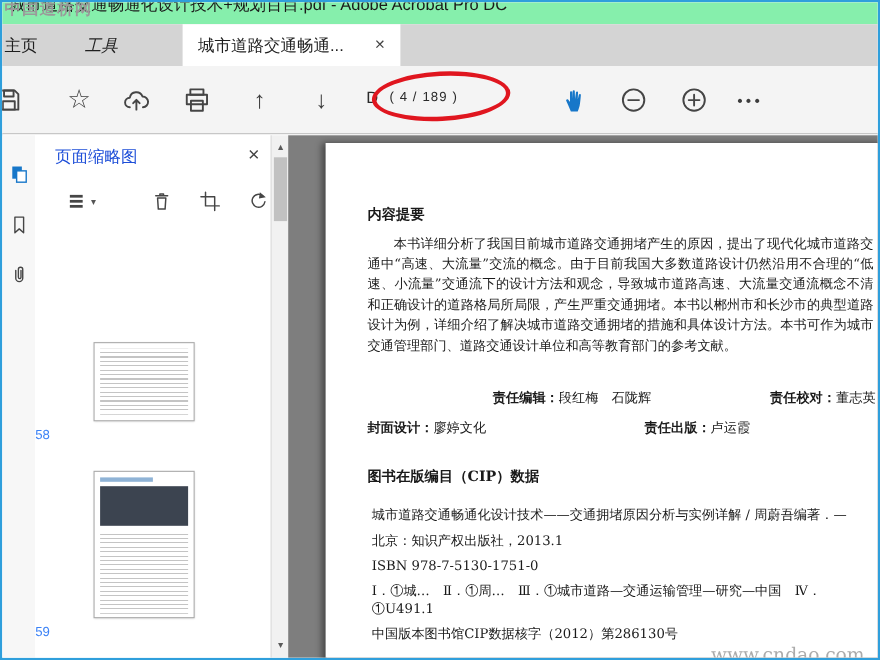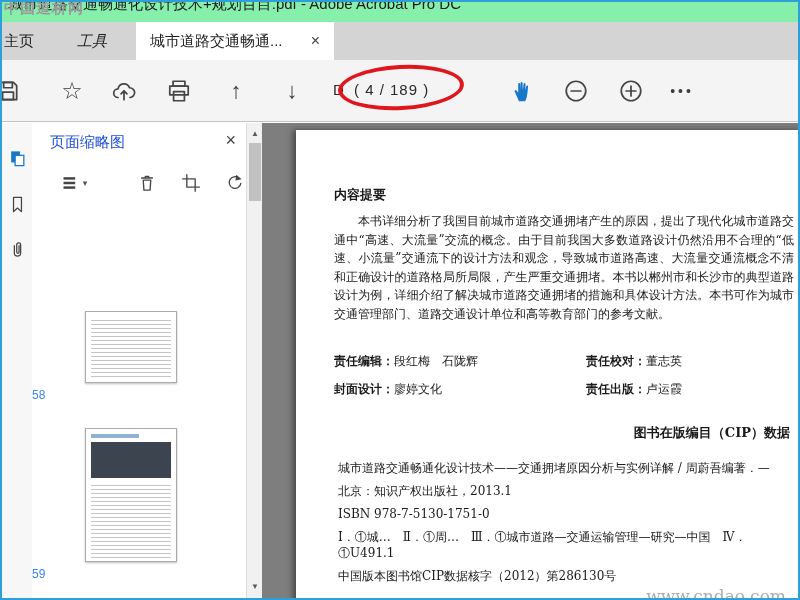--- a/index.html
+++ b/index.html
@@ -11,32 +11,32 @@
   
   .titlebar { position:absolute; left:0; top:0; right:0; height:20px; background:#86efac; overflow:hidden; }
   .title-text { position:absolute; left:6px; top:-7px; font-size:15px; color:#1a1a1a; white-space:nowrap; }
   .wm-top { position:absolute; left:2px; top:-3px; z-index:60; font-size:15px; font-weight:bold; color:#9a9a9a; letter-spacing:1px; }
 
   
   .tabbar { position:absolute; left:0; top:20px; right:0; height:38px; background:#d4d4d4; display:flex; align-items:stretch; }
   .tab { display:flex; align-items:center; justify-content:center; font-size:15px; color:#1f1f1f; cursor:default; }
   .tab-home { width:58px; margin-left:-12px; }
   .tab-tools { width:88px;font-style:italic; }
-  .tab-doc { width:198px; background:#ffffff; justify-content:space-between; padding:0 10px 0 14px; }
+  .tab-doc { width:198px; margin-left:30px; background:#ffffff; justify-content:space-between; padding:0 10px 0 14px; }
   .tab-close { font-size:16px; color:#444; padding:0 4px; }
 
   
   .toolbar { position:absolute; left:0; top:58px; right:0; height:62px; background:#f4f4f4; border-bottom:1px solid #c3c3c3; }
   .tb-btn { position:absolute; top:13px; width:32px; height:36px; display:flex; align-items:center; justify-content:center; }
   .tb-btn svg { width:26px; height:26px; }
   .glyph { font-size:24px; color:#3d3d3d; line-height:1; }
   .arrow-glyph { font-size:22px; font-weight:bold; color:#3d3d3d; }
   .more-glyph { font-size:14px; letter-spacing:3px; color:#3d3d3d; }
   .pg-d { position:absolute; left:331px; top:21px; font-size:15px; color:#2a2a2a; }
-  .pg-num { position:absolute; left:352px; top:21px; font-size:15px; color:#2a2a2a; letter-spacing:1px; }
+  .pg-num { position:absolute; left:352px; top:21px; font-size:12px; color:#2a2a2a; letter-spacing:1px; }
   .red-oval { position:absolute; left:336px; top:5px; width:126px; height:45px; border:4px solid #e0161f; border-radius:50%; transform:rotate(-3deg); pointer-events:none; }
 
   
   .rail { position:absolute; left:0; top:121px; bottom:0; width:30px; background:#f7f7f7; }
   .rail-btn { width:30px; height:34px; display:flex; align-items:center; justify-content:center; }
   .rail-btn svg { width:19px; height:19px; }
 
   
   .panel { position:absolute; left:30px; top:121px; bottom:0; width:214px; background:#ffffff; overflow:hidden; }
   .panel-head { position:relative; height:38px; display:flex; align-items:center; }
@@ -61,25 +61,25 @@
   .sb-up { top:2px; } .sb-down { bottom:4px; }
   .sb-thumb { position:absolute; left:2px; top:20px; width:12px; height:58px; background:#c1c1c1; }
 
   
   .docarea { position:absolute; left:260px; top:121px; right:0; bottom:0; background:#7e7e7e; overflow:hidden; }
   .page { position:absolute; left:34px; top:7px; right:-6px; bottom:-6px; background:#ffffff; box-shadow:-3px 0 6px rgba(0,0,0,.45); }
   .page-inner { position:absolute; left:38px; top:56px; right:14px; font-family:"DejaVu Serif","Liberation Serif",serif; color:#1a1a1a; }
   .sum-head { font-size:13px; font-weight:bold; }
   .sum-body { margin-top:8px; width:460px; font-size:12px; line-height:18.5px; text-align:justify; text-indent:2em; }
   .credits-row { display:flex; width:462px; font-size:12px; }
-  .credits-row.r1 { margin-top:30px; }
+  .credits-row.r1 { margin-top:30px;justify-content:flex-end; }
   .credits-row.r2 { margin-top:11px; }
   .c-left { width:252px; }
   .c-label { font-weight:bold; }
-  .cip-head { margin-top:26px; font-size:13px; font-weight:bold;text-align:right; }
+  .cip-head { margin-top:26px; font-size:13px; font-weight:bold; }
   .cip-line { margin-left:4px; font-size:12px; line-height:16px; }
   .cip-line.first { margin-top:18px; }
   .cip-line + .cip-line { margin-top:7px; }
   .wm-bottom { position:absolute; right:12px; bottom:-8px; font-size:17px; color:#ababab; font-family:"DejaVu Serif",serif; z-index:50; }
 
   .ico { stroke:#454545; fill:none; stroke-width:1.6; stroke-linecap:round; stroke-linejoin:round; }
   .ico-fill { fill:#454545; stroke:none; }
   .ico-blue { fill:#1777c9; stroke:none; }
 </style>
 </head>

